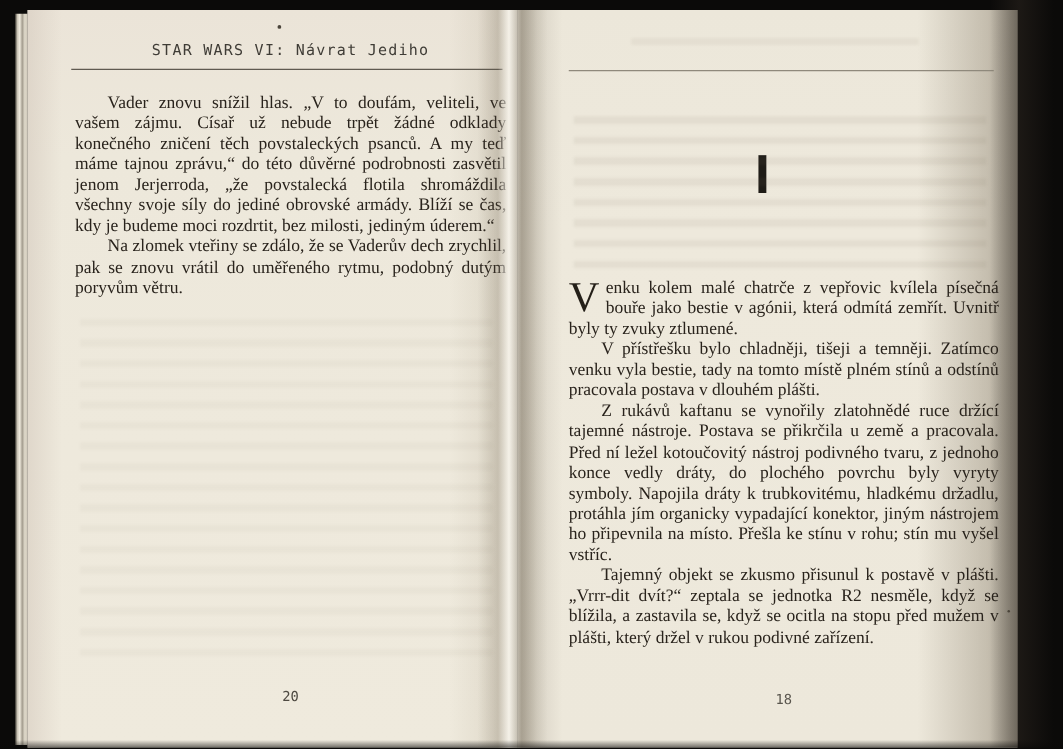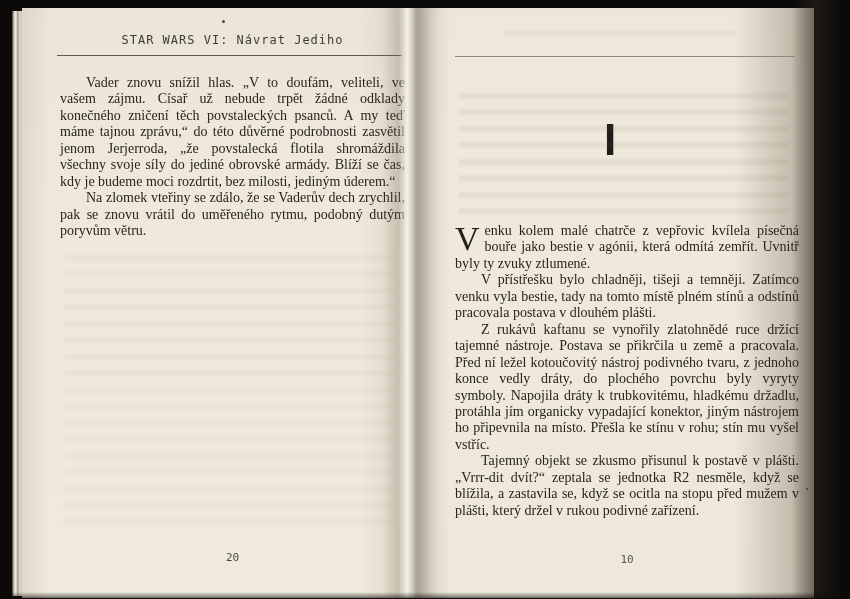--- a/index.html
+++ b/index.html
@@ -147,21 +147,21 @@
 
     <div class="chapter-marker">I</div>
 
     <div class="text-block rp">
       <p class="opening"><span class="drop-cap">V</span><span>enku kolem malé chatrče z vepřovic kvílela písečná bouře jako bestie v agónii, která odmítá zemřít. Uvnitř byly ty zvuky ztlumené.</span></p>
       <p>V přístřešku bylo chladněji, tišeji a temněji. Zatímco venku vyla bestie, tady na tomto místě plném stínů a odstínů pracovala postava v dlouhém plášti.</p>
       <p>Z rukávů kaftanu se vynořily zlatohnědé ruce držící tajemné nástroje. Postava se přikrčila u země a pracovala. Před ní ležel kotoučovitý nástroj podivného tvaru, z jednoho konce vedly dráty, do plochého povrchu byly vyryty symboly. Napojila dráty k trubkovitému, hladkému držadlu, protáhla jím organicky vypadající konektor, jiným nástrojem ho připevnila na místo. Přešla ke stínu v rohu; stín mu vyšel vstříc.</p>
       <p>Tajemný objekt se zkusmo přisunul k postavě v plášti. „Vrrr-dit dvít?“ zeptala se jednotka R2 nesměle, když se blížila, a zastavila se, když se ocitla na stopu před mužem v plášti, který držel v rukou podivné zařízení.</p>
     </div>
 
-    <div class="page-number rp">10</div>
+    <div class="page-number rp">18</div>
   </div>
 
   <div class="gutter"></div>
   <div class="ghost rp-head"></div>
   <div class="ghost rp-upper"></div>
   <div class="ghost lp-lower"></div>
   <div class="right-dark"></div>
   <div class="bottom-vignette"></div>
   <div class="speck s1"></div>
   <div class="speck s2"></div>

